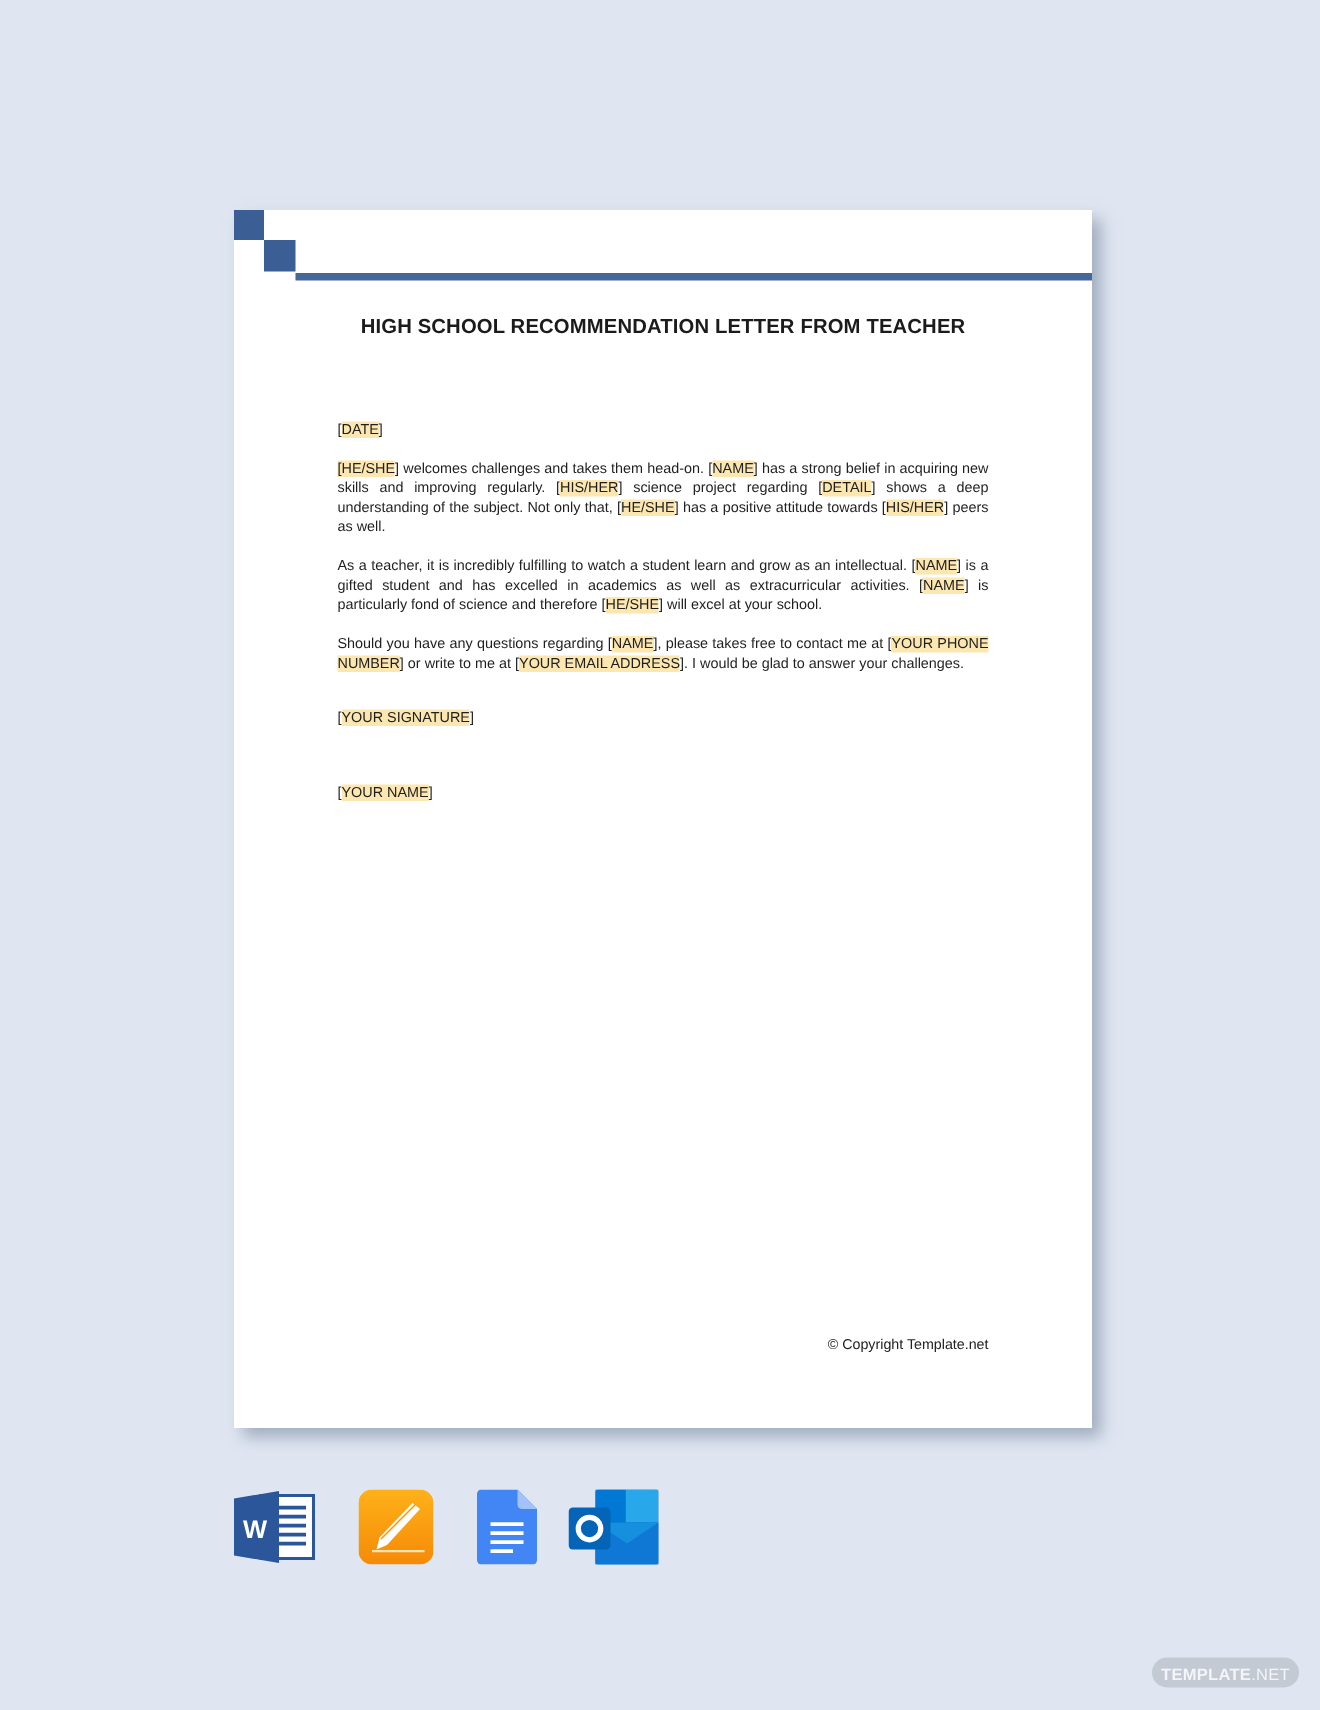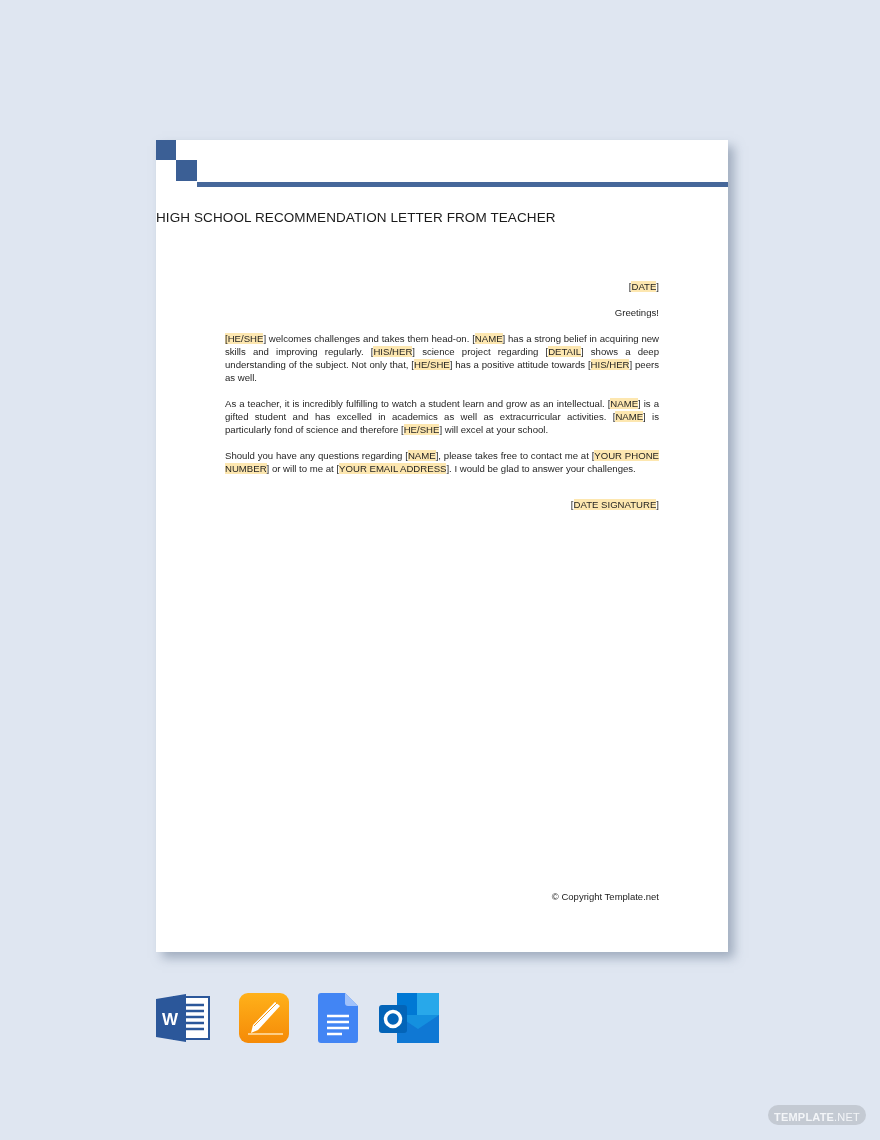--- a/index.html
+++ b/index.html
@@ -15,36 +15,36 @@
       left: 156px; top: 140px;
       width: 572px; height: 812px;
       background: #ffffff;
       box-shadow: 6px 6px 10px rgba(110,125,150,0.55);
     }
     .sq1 { position: absolute; left: 0; top: 0; width: 20px; height: 20px; background: #3b5f95; }
     .sq2 { position: absolute; left: 20px; top: 20px; width: 21px; height: 21px; background: #3b5f95; }
     .rule { position: absolute; left: 41px; top: 42px; right: 0; height: 5px; background: #46679a; }
     .title {
       position: absolute; left: 0; right: 0; top: 70px;
-      text-align: left;
-      font-weight: normal;
+      text-align: center;
+      font-weight: bold;
       font-size: 13.5px;
       color: #1b1b1b;
       letter-spacing: 0.1px;
     }
     .body {
       position: absolute;
       left: 69px; top: 140px;
       width: 434px;
       font-size: 9.6px;
       line-height: 13px;
       color: #1f1f1f;
     }
     .body p { margin: 0 0 13px 0; text-align: justify; }
-    .body p.nj { text-align: right; }
+    .body p.nj { text-align: left; }
     .hl { background: #fde7b0; }
     .gap1 { height: 10px; }
     .gap2 { height: 24px; }
     .copyright {
       position: absolute;
       right: 69px; top: 751px;
       font-size: 9.5px;
       color: #222;
     }
     .icons {
@@ -75,32 +75,32 @@
   <div class="sq1"></div>
   <div class="sq2"></div>
   <div class="rule"></div>
 
   <div class="title">HIGH SCHOOL RECOMMENDATION LETTER FROM TEACHER</div>
 
   <div class="body">
     <p class="nj">[<span class="hl">DATE</span>]</p>
 
 
-    <p class="nj">Greetings!</p>
 
 
     <p><span class="hl">[<span>HE/SHE</span></span><span>] welcomes challenges and takes them head-on. [</span><span class="hl">NAME</span><span>] has a strong belief in acquiring new skills and improving regularly. [</span><span class="hl">HIS/HER</span><span>] science project regarding [</span><span class="hl">DETAIL</span><span>] shows a deep understanding of the subject. Not only that, [</span><span class="hl">HE/SHE</span><span>] has a positive attitude towards [</span><span class="hl">HIS/HER</span><span>] peers as well.</span></p>
 
     <p><span>As a teacher, it is incredibly fulfilling to watch a student learn and grow as an intellectual. [</span><span class="hl">NAME</span><span>] is a gifted student and has excelled in academics as well as extracurricular activities. [</span><span class="hl">NAME</span><span>] is particularly fond of science and therefore [</span><span class="hl">HE/SHE</span><span>] will excel at your school.</span></p>
 
-    <p><span>Should you have any questions regarding [</span><span class="hl">NAME</span><span>], please takes free to contact me at [</span><span class="hl">YOUR PHONE NUMBER</span><span>] or will to me at [</span><span class="hl">YOUR EMAIL ADDRESS</span><span>]. I would be glad to answer your challenges.</span></p>
+    <p><span>Should you have any questions regarding [</span><span class="hl">NAME</span><span>], please takes free to contact me at [</span><span class="hl">YOUR PHONE NUMBER</span><span>] or write to me at [</span><span class="hl">YOUR EMAIL ADDRESS</span><span>]. I would be glad to answer your challenges.</span></p>
 
     <div class="gap1"></div>
-    <p class="nj">[<span class="hl">DATE SIGNATURE</span>]</p>
+    <p class="nj">[<span class="hl">YOUR SIGNATURE</span>]</p>
     <div class="gap2"></div>
+    <p class="nj">[<span class="hl">YOUR NAME</span>]</p>
   </div>
 
   <div class="copyright">© Copyright Template.net</div>
 </div>
 
 <div class="icons">
 
   <svg class="ic" style="left:0" width="54" height="50" viewBox="0 0 54 50">
     <rect x="18" y="4" width="35" height="42" fill="#ffffff" stroke="#2b579a" stroke-width="2"></rect>
     <g stroke="#2b579a" stroke-width="2.5">

